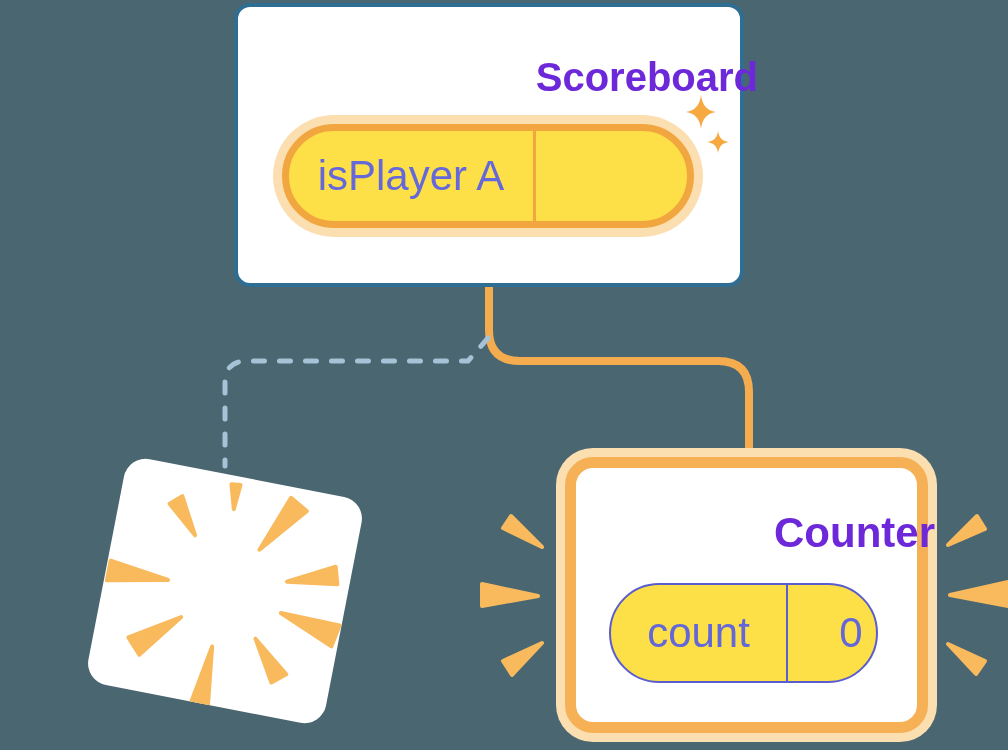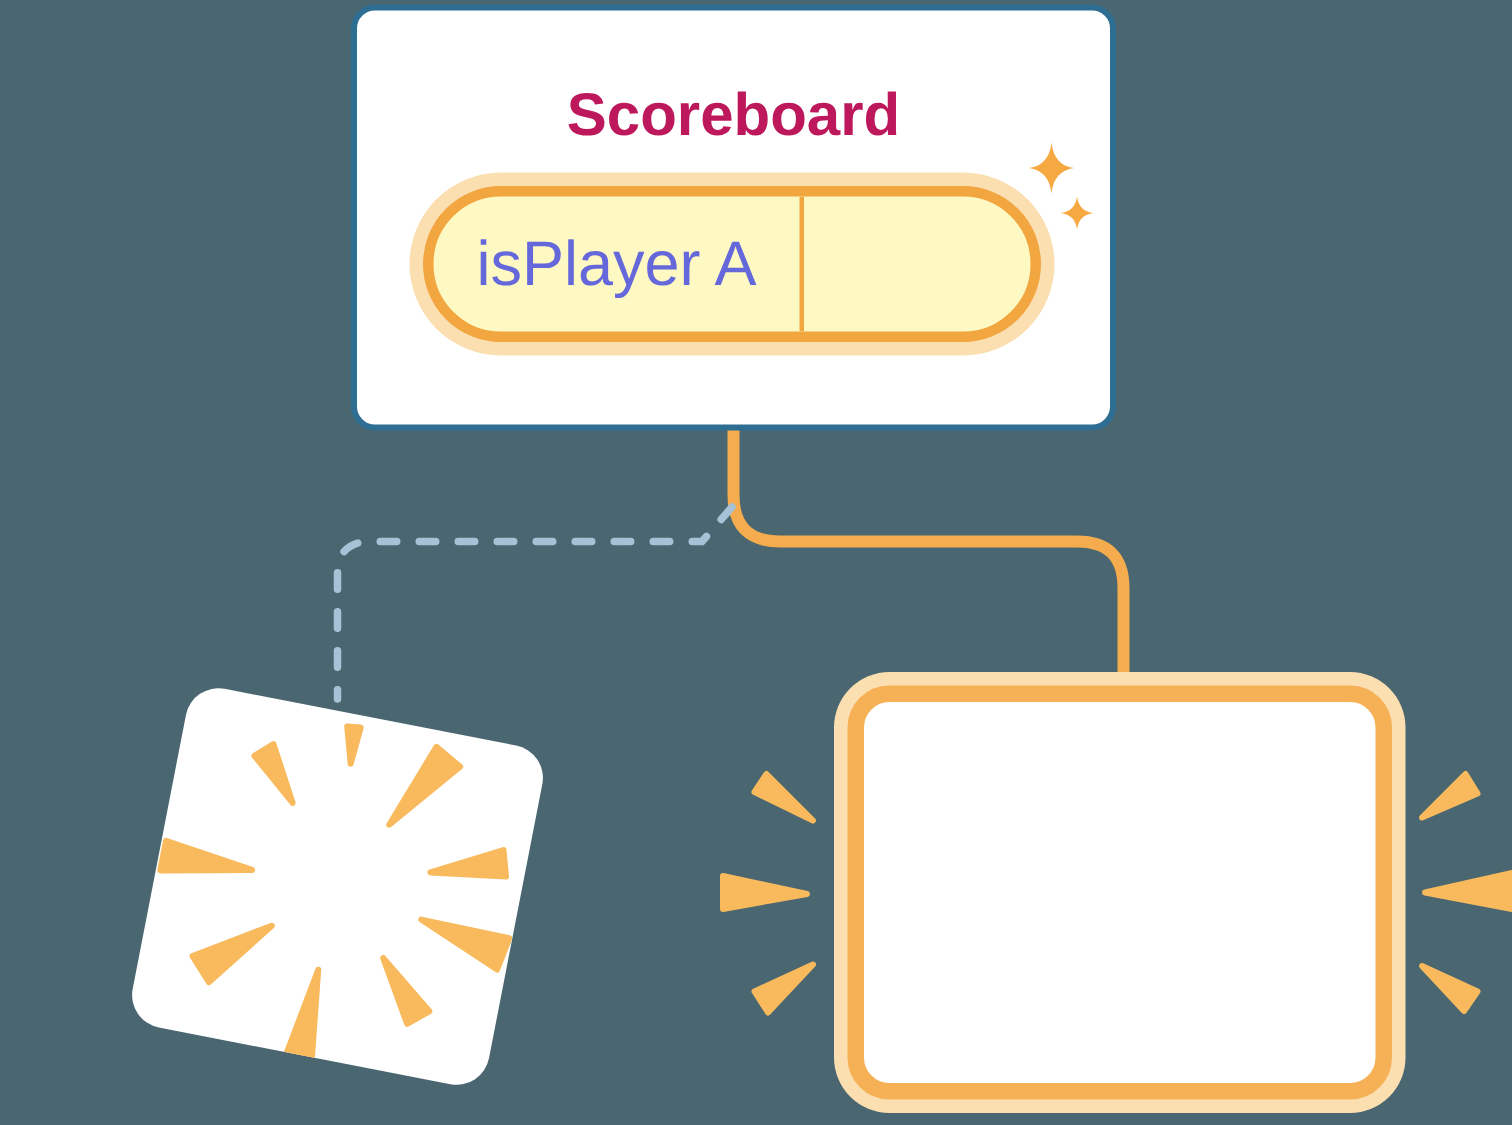--- a/index.html
+++ b/index.html
@@ -11,29 +11,29 @@
   .layer{position:absolute;left:0;top:0;width:1008px;height:750px;pointer-events:none;}
   .layer-connectors{z-index:1;}
   .card{position:absolute;background:#ffffff;box-sizing:border-box;z-index:2;}
 
   
   .scoreboard-card{
     left:234px;top:3px;width:510px;height:284px;
     border:4px solid #2f6e93;border-radius:16px;
   }
   .card-title{
-    position:absolute;left:0;width:100%;text-align:center;
-    color:#be185d;font-weight:600;line-height:1;
+    position:absolute;left:18px;width:100%;text-align:right;
+    color:#6d28d9;font-weight:600;line-height:1;
   }
   .scoreboard-title{top:50px;font-size:40px;}
   .counter-title{top:44px;font-size:42px;}
 
   .state-pill{
     position:absolute;display:flex;align-items:stretch;box-sizing:border-box;
-    background:#fef9c3;border-radius:999px;overflow:hidden;gap:38px;
+    background:#fde047;border-radius:999px;overflow:hidden;gap:38px;
   }
   .pill-glow{
     left:44px;top:117px;width:412px;height:104px;
     border:7px solid #f2a63f;
     box-shadow:0 0 0 9px #fbdfb1;
   }
   .pill-cell{display:flex;align-items:center;justify-content:center;line-height:1;}
   .pill-name{color:#6568da;font-size:42px;}
   .pill-value{color:#5b5ed6;font-size:42px;font-weight:700;}
   .pill-glow .pill-cell-left{width:244px;border-right:3px solid #f2a63f;}
@@ -108,16 +108,25 @@
       <polygon points="63,115 3,107 3,127"></polygon>
       <polygon points="180,94 230,87 225,70"></polygon>
       <polygon points="180,126 236,149 240,127"></polygon>
       <polygon points="160,156 184,196 197,185"></polygon>
       <polygon points="119,172 109,230 126,230"></polygon>
       <polygon points="83,149 35,179 49,194"></polygon>
     </svg>
   </div>
 
   <div class="card counter-card">
+    <div class="card-title counter-title">Counter</div>
 
+    <div class="state-pill counter-pill">
+      <div class="pill-cell pill-cell-left">
+        <span class="pill-name">count</span>
+      </div>
+      <div class="pill-cell pill-cell-right">
+        <span class="pill-value">0</span>
+      </div>
+    </div>
   </div>
 
 </div>
 
 </body></html>

